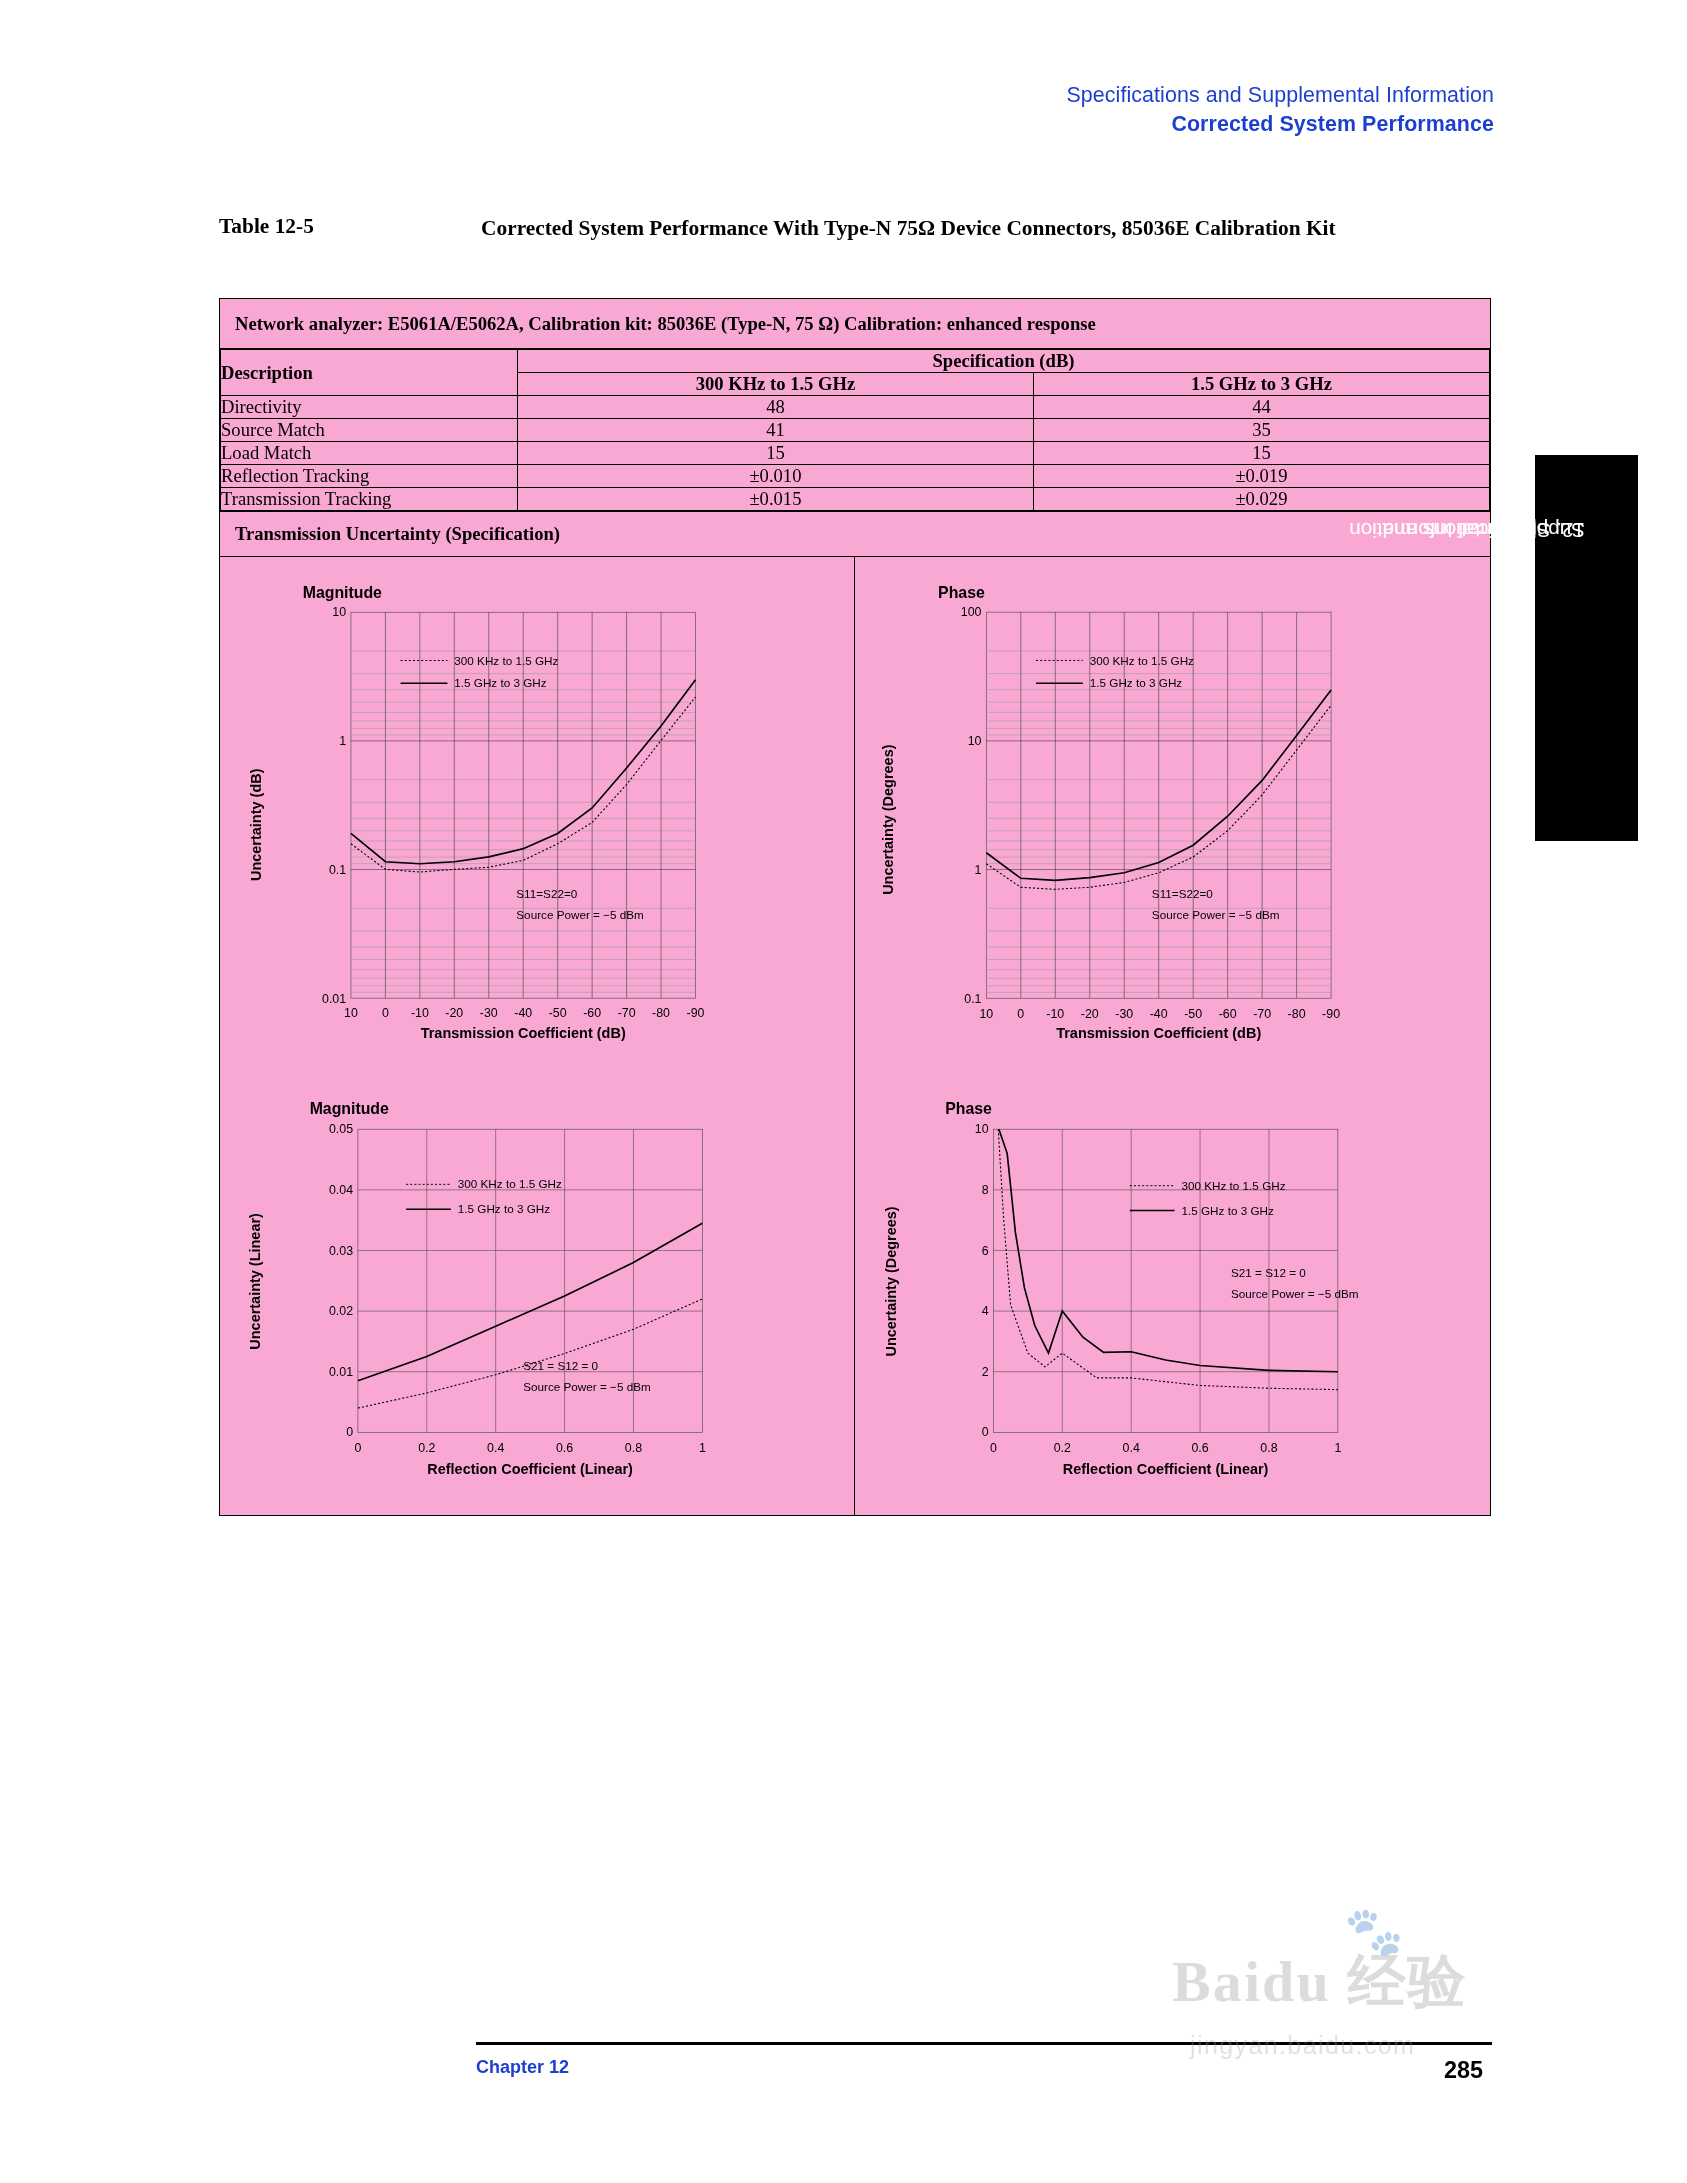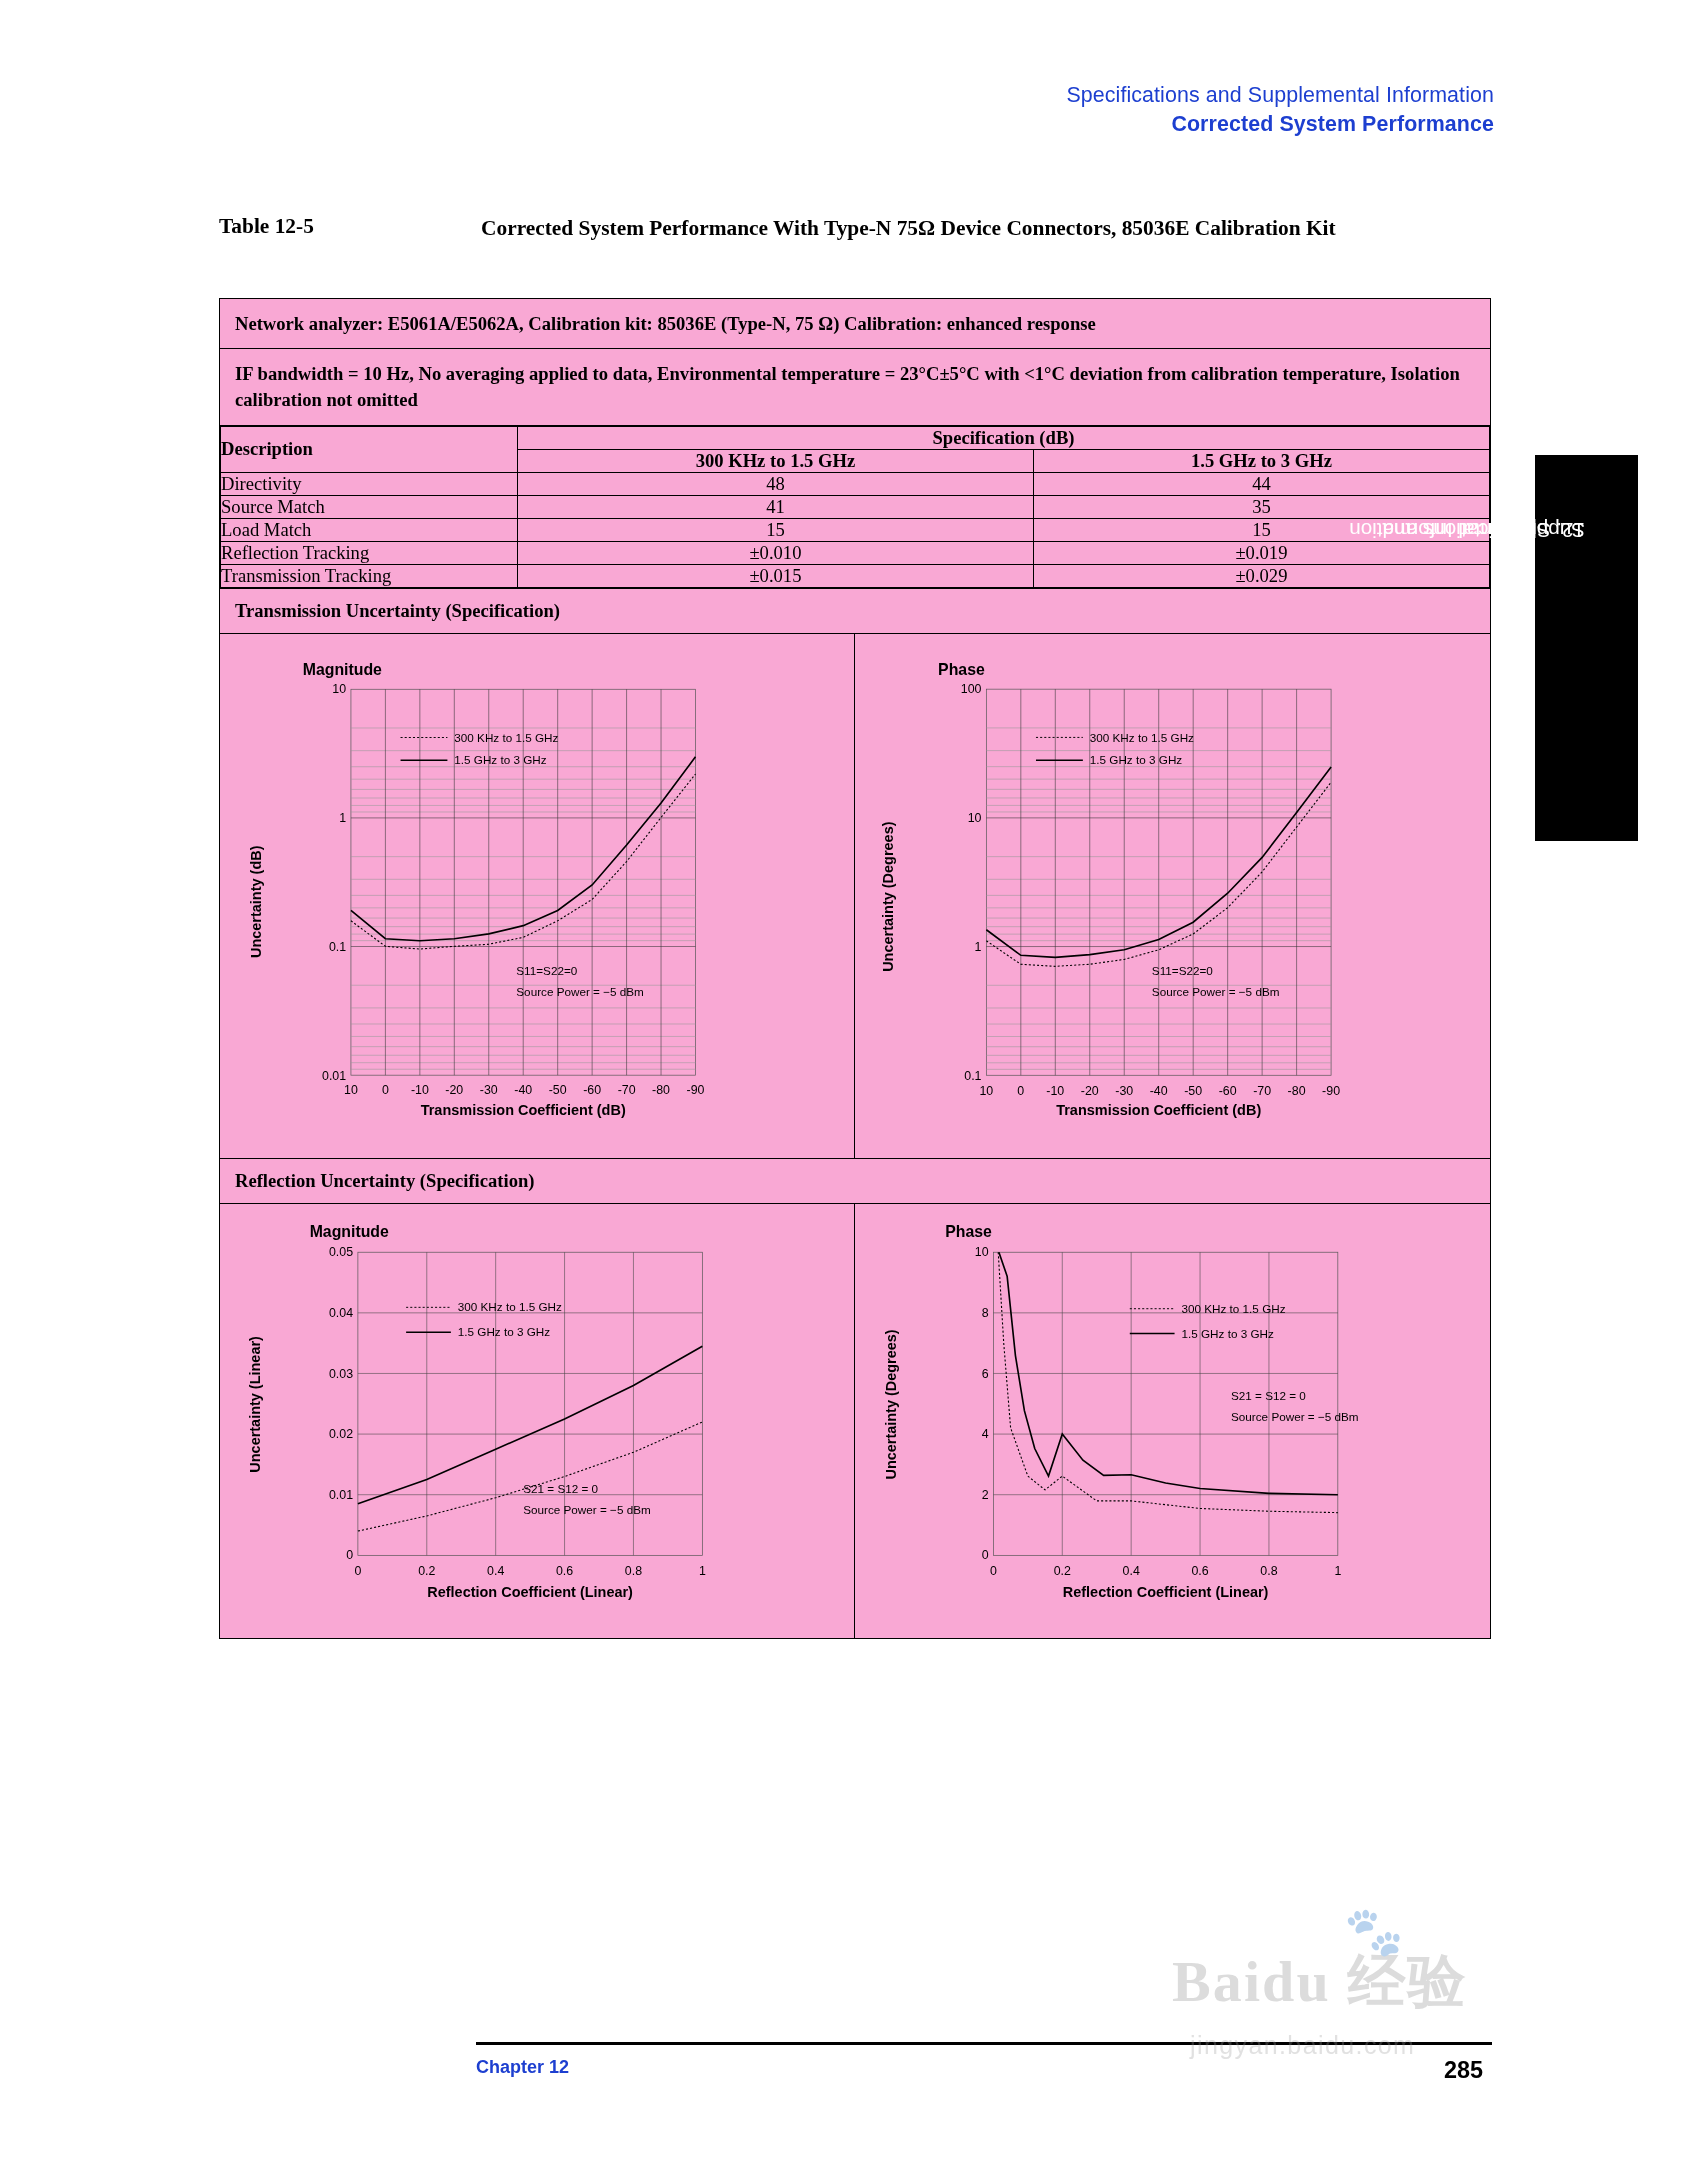--- a/index.html
+++ b/index.html
@@ -135,21 +135,20 @@
   <div class="hdr-line2">Corrected System Performance</div>
 </div>
 
 <div class="table-caption">
   <span class="caption-label">Table 12-5</span><span class="caption-text">Corrected System Performance With Type-N 75Ω Device Connectors, 85036E Calibration Kit</span>
 </div>
 
 <div class="main-table">
 
   <div class="row-note">Network analyzer: E5061A/E5062A, Calibration kit: 85036E (Type-N, 75 Ω) Calibration: enhanced response</div>
-  <div class="row-note">IF bandwidth = 10 Hz, No averaging applied to data, Environmental temperature = 23°C±5°C with &lt;1°C deviation from calibration temperature, Isolation calibration not omitted</div>
 
   <table class="spec-grid">
     <tbody>
         <tr>
       <td rowspan="2" class="desc-head">Description</td>
       <td colspan="2" class="spec-head">Specification (dB)</td>
     </tr>
     <tr>
       <td class="sub-head">300 KHz to 1.5 GHz</td>
       <td class="sub-head">1.5 GHz to 3 GHz</td>
@@ -358,21 +357,20 @@
           </g>
           <g font-family="Liberation Sans, sans-serif" font-size="17" fill="#000">
             <text x="430" y="495">S11=S22=0</text>
             <text x="430" y="525">Source Power = −5 dBm</text>
           </g>
         </svg>
       </div>
     </div>
   </div>
 
-  <div class="section-title">Reflection Uncertainty (Specification)</div>
   <div class="charts-row">
     <div class="chart-cell">
       <div class="chart-box small">
         <svg viewBox="0 0 920 630" preserveAspectRatio="xMidYMid meet">
           <text x="130" y="48" font-family="Liberation Sans, sans-serif" font-size="23" font-weight="bold" fill="#000">Magnitude</text>
           <g stroke="#555" stroke-width="1" fill="none">
             <rect x="200" y="70" width="500" height="440"></rect>
           </g>
           <g stroke="#444" stroke-width="0.8">
             <line x1="200" y1="158" x2="700" y2="158"></line>

